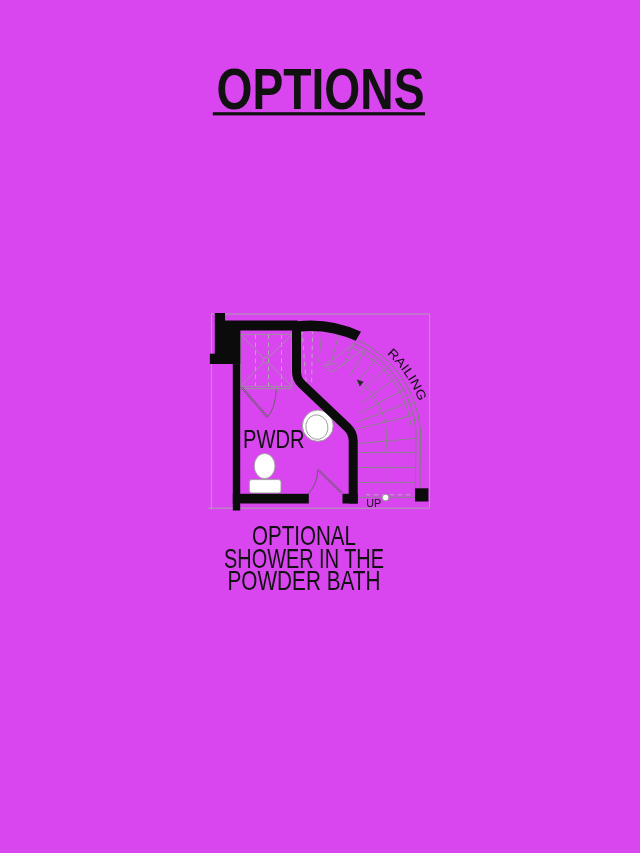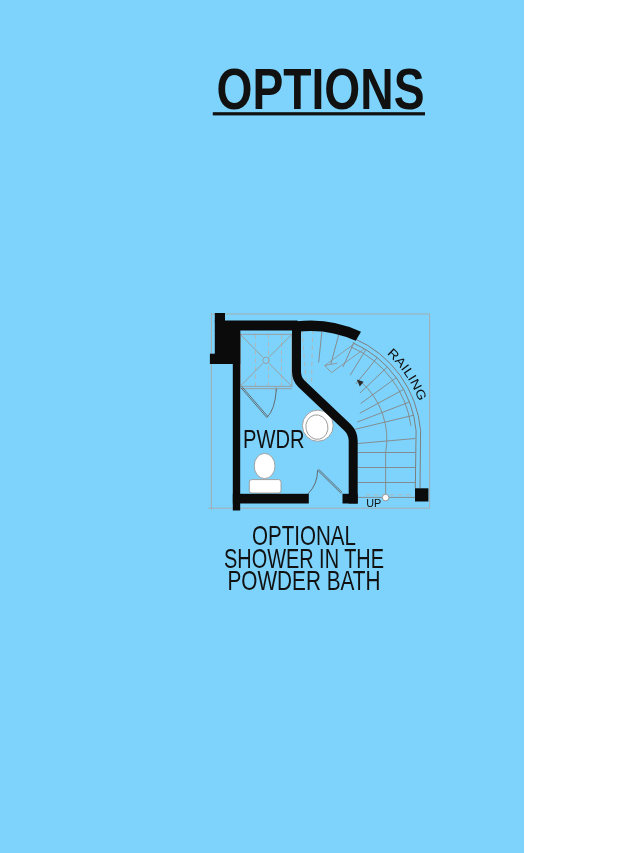--- a/index.html
+++ b/index.html
@@ -1,16 +1,16 @@
 <!DOCTYPE html>
 <html><head>
 <meta charset="utf-8">
 <style>
 html,body{margin:0;padding:0;background:#fff;}
-#page{position:relative;width:524px;height:853px;background:#7dd3fc;overflow:hidden;}
+#page{position:relative;width:640px;height:853px;background:#d946ef;overflow:hidden;}
 svg{position:absolute;left:0;top:0;}
 text{font-family:"Liberation Sans",sans-serif;fill:#111;}
 </style>
 </head>
 <body>
 <div id="page">
 <svg width="640" height="853" viewBox="0 0 640 853">
 
 <text x="216.5" y="108.6" font-size="57.5" font-weight="bold" textLength="208" lengthAdjust="spacingAndGlyphs">OPTIONS</text>
 

